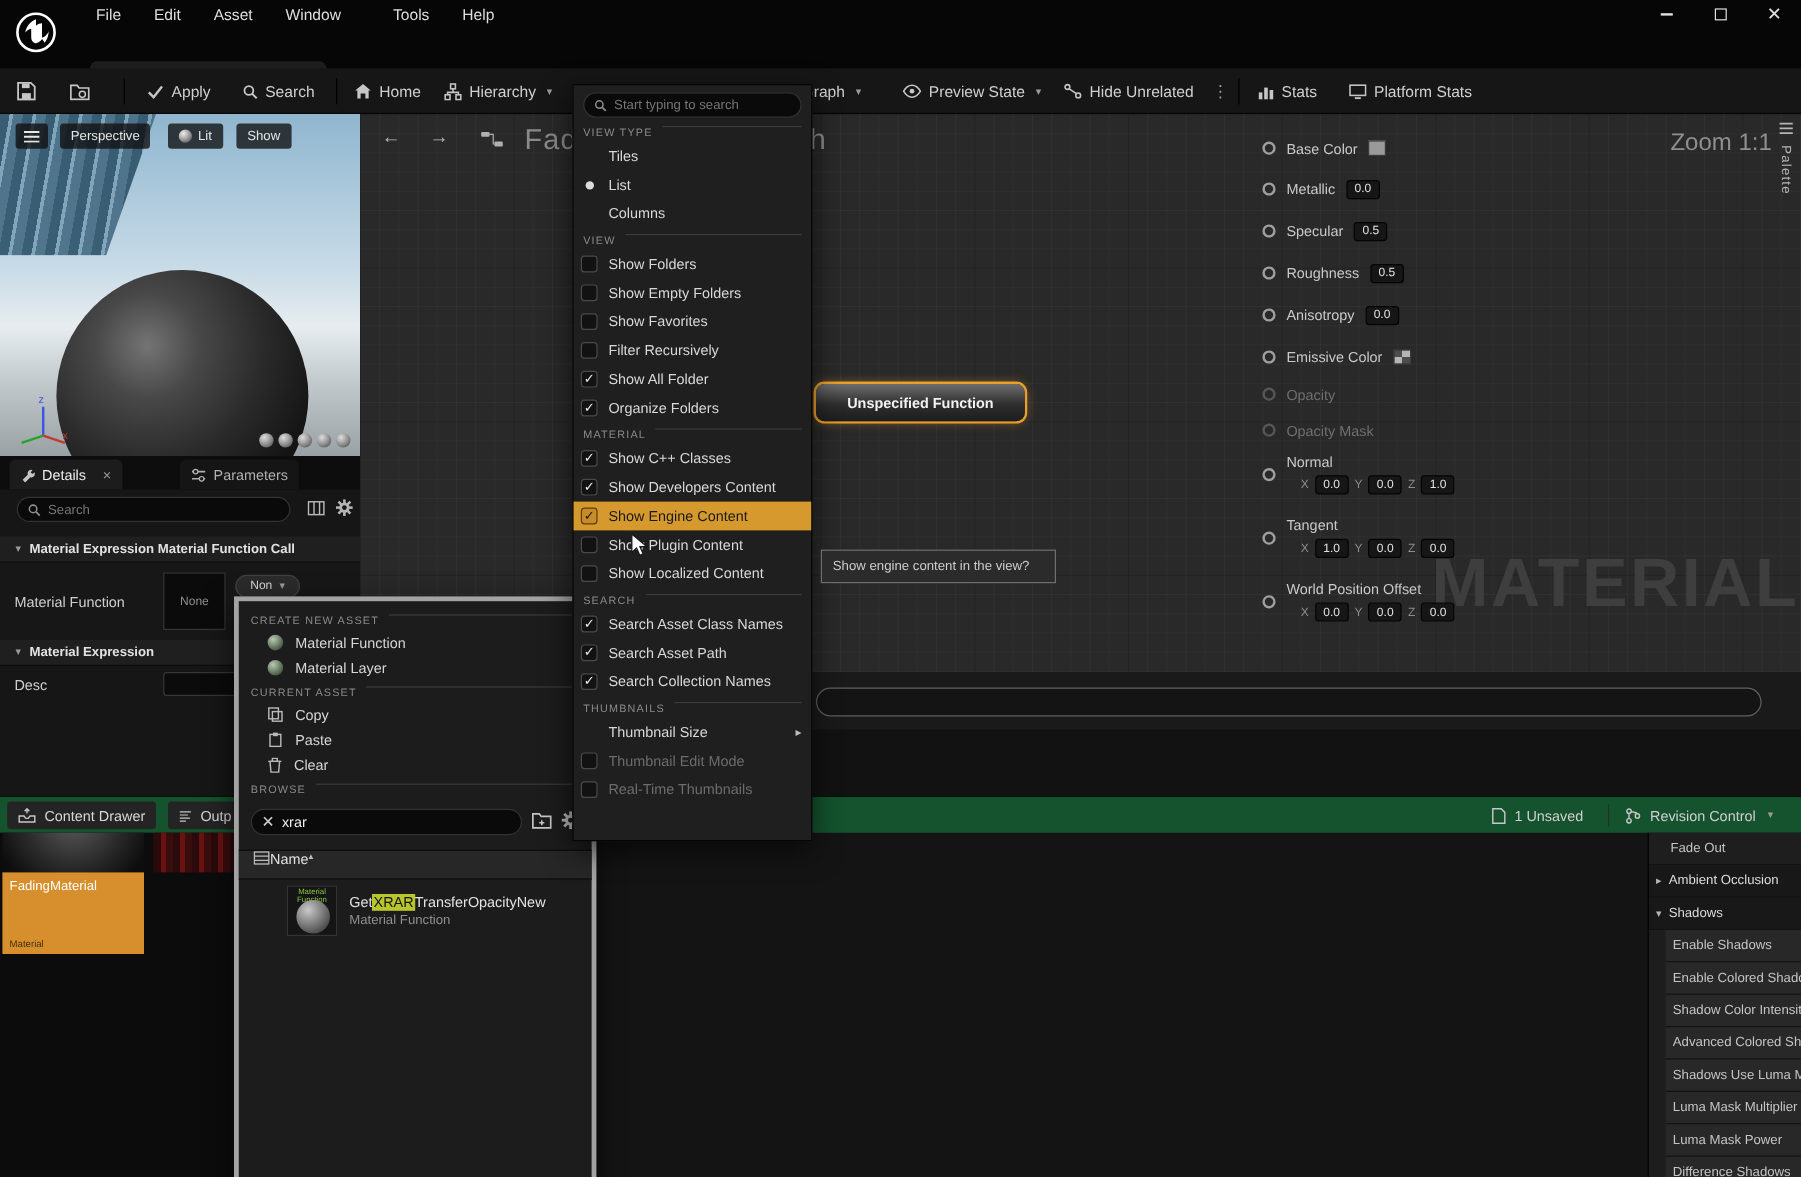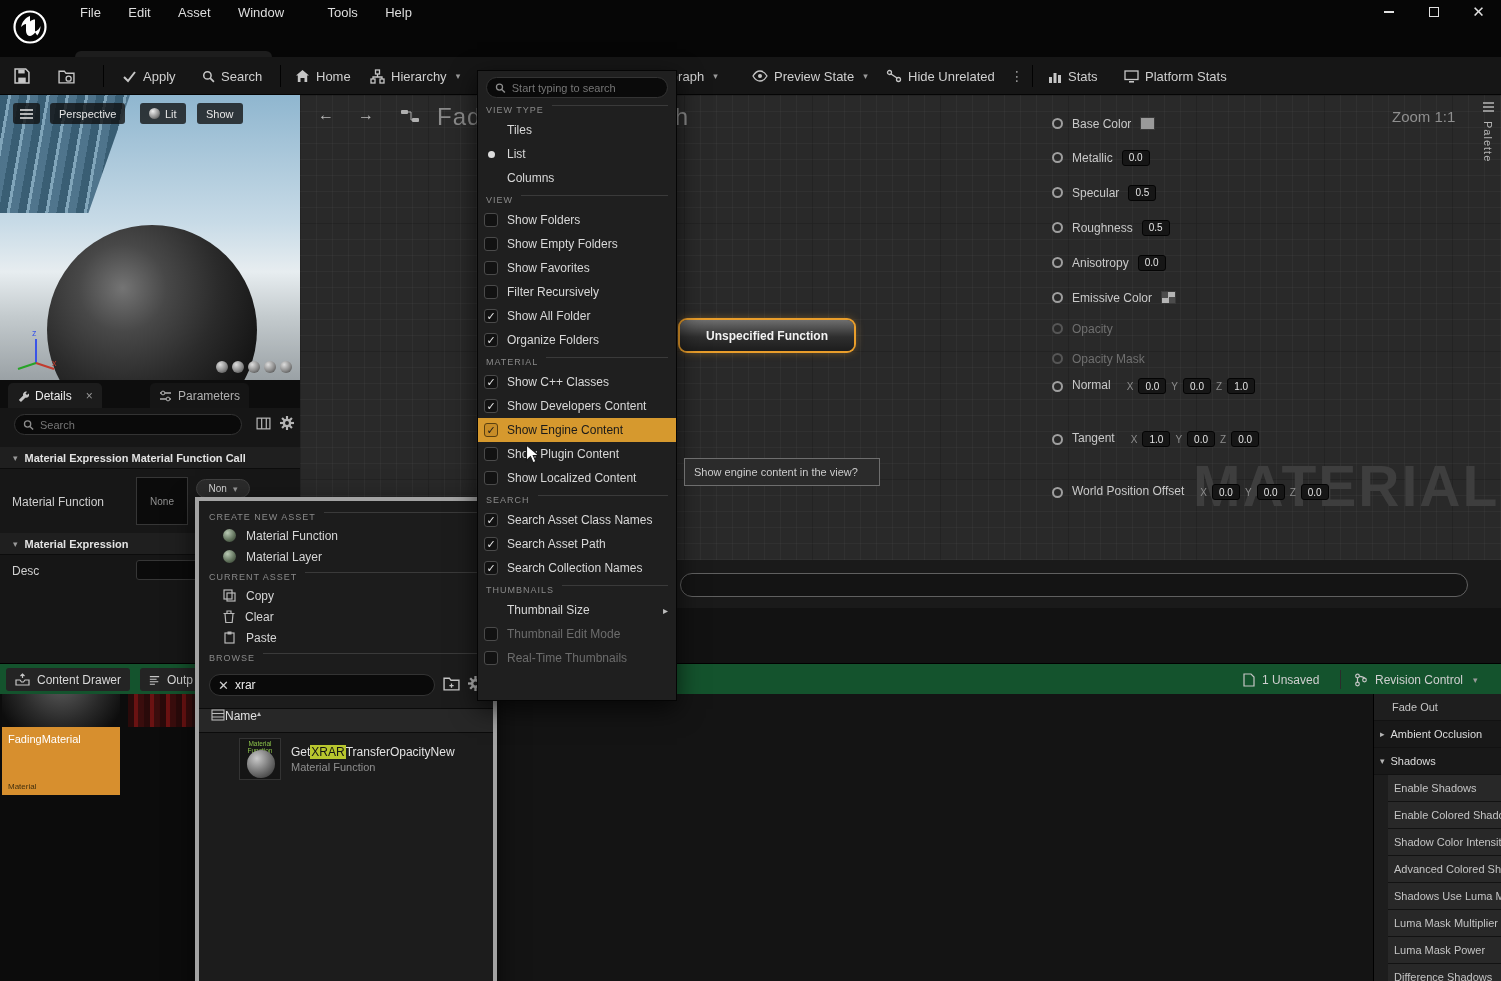--- a/index.html
+++ b/index.html
@@ -16,34 +16,34 @@
 .tab{position:absolute;left:75px;top:27px;height:30px;width:197px;background:#1d1d1d;border-radius:6px 6px 0 0;display:flex;align-items:center;gap:8px;padding:0 10px;color:#e8e8e8;font-size:13px}
 .tab-ico{width:14px;height:14px;border-radius:50%;background:radial-gradient(circle at 35% 30%,#f2b968,#b85c12 70%,#5a2a06)}
 .tbtn{position:absolute;top:0;height:38px;display:flex;align-items:center;gap:6px;color:#cfcfcf;font-size:13px;white-space:nowrap}
 .chev{font-size:9px;color:#9a9a9a;margin-left:3px}
 .vsep{position:absolute;top:8px;width:1px;height:22px;background:#020202}
 
 #graph{left:300px;top:95px;width:1201px;height:465px;background-color:#292929;background-image:linear-gradient(rgba(255,255,255,.03) 1px,transparent 1px),linear-gradient(90deg,rgba(255,255,255,.03) 1px,transparent 1px),linear-gradient(rgba(0,0,0,.32) 1px,transparent 1px),linear-gradient(90deg,rgba(0,0,0,.32) 1px,transparent 1px);background-size:16px 16px,16px 16px,128px 128px,128px 128px;overflow:hidden}
 #graph-bottom{left:300px;top:560px;width:1201px;height:103px;background:#1a1a1a}
 #graph-bottom .darkzone{position:absolute;left:0;top:48px;width:100%;height:55px;background:#121212}
 .graph-title{position:absolute;left:137px;top:8px;font-size:24px;letter-spacing:1px;color:#8a8a8a}
-.zoom-label{position:absolute;left:1092px;top:13px;font-size:15px;color:#8f8f8f}
+.zoom-label{position:absolute;left:1092px;top:13px;font-size:20px;color:#8f8f8f}
 .watermark{position:absolute;left:893px;top:358px;font-size:57px;font-weight:bold;letter-spacing:2px;color:#3e3e3e}
 .palette{position:absolute;left:1176px;top:6px;width:24px;height:150px;display:flex;flex-direction:column;align-items:center;gap:8px;color:#b5b5b5}
 .palette .vtext{writing-mode:vertical-rl;font-size:11px;letter-spacing:1px}
 .pinrow{position:absolute;left:752px;display:flex;align-items:center;gap:9px;height:17px}
 .pinrow.block{height:auto}
 .pin-circle{width:11px;height:11px;border:2px solid #9f9f9f;border-radius:50%;flex:none}
 .pin-label{font-size:12px;color:#c9c9c9}
 .pinrow.dim .pin-circle{border-color:#565656}
 .pinrow.dim .pin-label{color:#6f6f6f}
 .vbox{height:16px;min-width:28px;padding:0 4px;background:#161616;border:1px solid #040404;border-radius:3px;color:#e4e4e4;font-size:10px;display:inline-flex;align-items:center;justify-content:center}
 .swatch{width:15px;height:13px;background:#9a9a9a;border:1px solid #3a3a3a}
 .swatch.checker{background:conic-gradient(#b5b5b5 0 25%,#4c4c4c 0 50%,#b5b5b5 0 75%,#4c4c4c 0)}
-.pin-col{display:flex;gap:4px}
+.pin-col{display:flex;flex-direction:column;gap:4px}
 .xyzrow{display:flex;align-items:center;gap:5px;padding-left:12px}
 .axisl{font-size:10px;color:#8d8d8d}
 .fn-node{position:absolute;left:380px;top:225px;width:174px;height:31px;border-radius:7px;background:linear-gradient(180deg,#6e6e6e,#2e2e2e 55%,#1d1d1d);box-shadow:0 0 0 2px #ea9e2b,0 0 10px rgba(234,158,43,.55);display:flex;align-items:center;justify-content:center;color:#f2f2f2;font-size:12px;font-weight:bold}
 .graph-bar{position:absolute;left:380px;top:13px;width:788px;height:24px;border:1px solid #606060;border-radius:12px;background:#141414}
 
 #viewport{left:0;top:95px;width:300px;height:285px;overflow:hidden;background:linear-gradient(180deg,#8fb6cf 0%,#c8dbe7 45%,#e7edf0 62%,#c3cacd 78%,#9aa1a5 100%)}
 .building{position:absolute;left:0;top:0;width:130px;height:118px;background:repeating-linear-gradient(100deg,#33586e 0 8px,#7ea3b8 8px 11px,#4a7088 11px 19px);clip-path:polygon(0 0,100% 0,68% 100%,0 100%);opacity:.95}
 .sphere{position:absolute;left:47px;top:130px;width:210px;height:210px;border-radius:50%;background:radial-gradient(circle at 36% 30%,#747474 0%,#484848 22%,#2b2b2b 48%,#161616 72%,#0a0a0a 95%)}
 .vpbtn{position:absolute;top:8px;height:21px;display:flex;align-items:center;gap:5px;background:rgba(16,16,16,.78);border-radius:3px;padding:0 9px;color:#e6e6e6;font-size:11px}
 .lit-ico{width:11px;height:11px;border-radius:50%;background:radial-gradient(circle at 35% 30%,#eee,#888 60%,#333)}
@@ -575,34 +575,34 @@
     <div class="mitem">
         <svg width="13" height="13" viewBox="0 0 13 13">
           <g fill="none" stroke="#b8b8b8" stroke-width="1.2">
             <rect x="1" y="1" width="8" height="9"></rect>
             <rect x="4" y="4" width="8" height="8"></rect>
           </g>
         </svg>
         <span>Copy</span>
       </div>
     <div class="mitem">
+        <svg width="13" height="13" viewBox="0 0 13 13">
+          <rect x="2" y="2" width="9" height="10" fill="none" stroke="#b8b8b8" stroke-width="1.2"></rect>
+          <rect x="4.5" y="0.5" width="4" height="3" fill="#b8b8b8"></rect>
+        </svg>
+        <span>Paste</span>
+      </div>
+    <div class="mitem">
         <svg width="12" height="13" viewBox="0 0 12 13">
           <g fill="none" stroke="#b8b8b8" stroke-width="1.2">
             <path d="M2 3.5h8l-.8 9H2.8z"></path>
             <path d="M0.5 3.5h11M4 3V1h4v2"></path>
           </g>
         </svg>
         <span>Clear</span>
-      </div>
-    <div class="mitem">
-        <svg width="13" height="13" viewBox="0 0 13 13">
-          <rect x="2" y="2" width="9" height="10" fill="none" stroke="#b8b8b8" stroke-width="1.2"></rect>
-          <rect x="4.5" y="0.5" width="4" height="3" fill="#b8b8b8"></rect>
-        </svg>
-        <span>Paste</span>
       </div>
     <div class="shead">
         <span>BROWSE</span>
         <span class="line"></span>
       </div>
     <div class="search-row">
       <div class="pill" style="flex:1;height:22px">
         <span class="xclear">✕</span>
         <input style="color: rgb(236, 236, 236); font-size: 12px;" value="xrar">
       </div>

